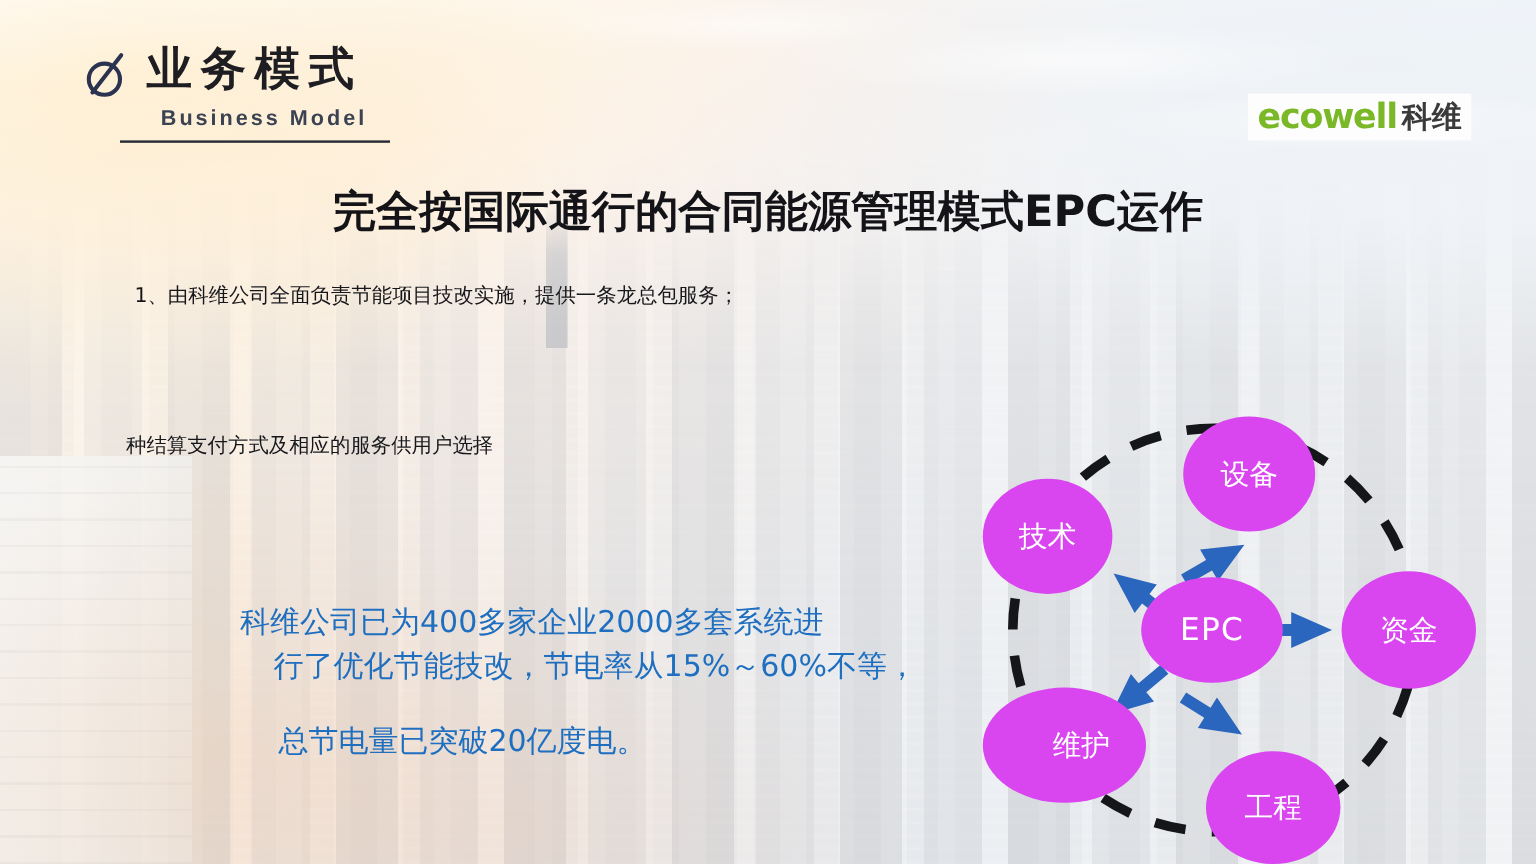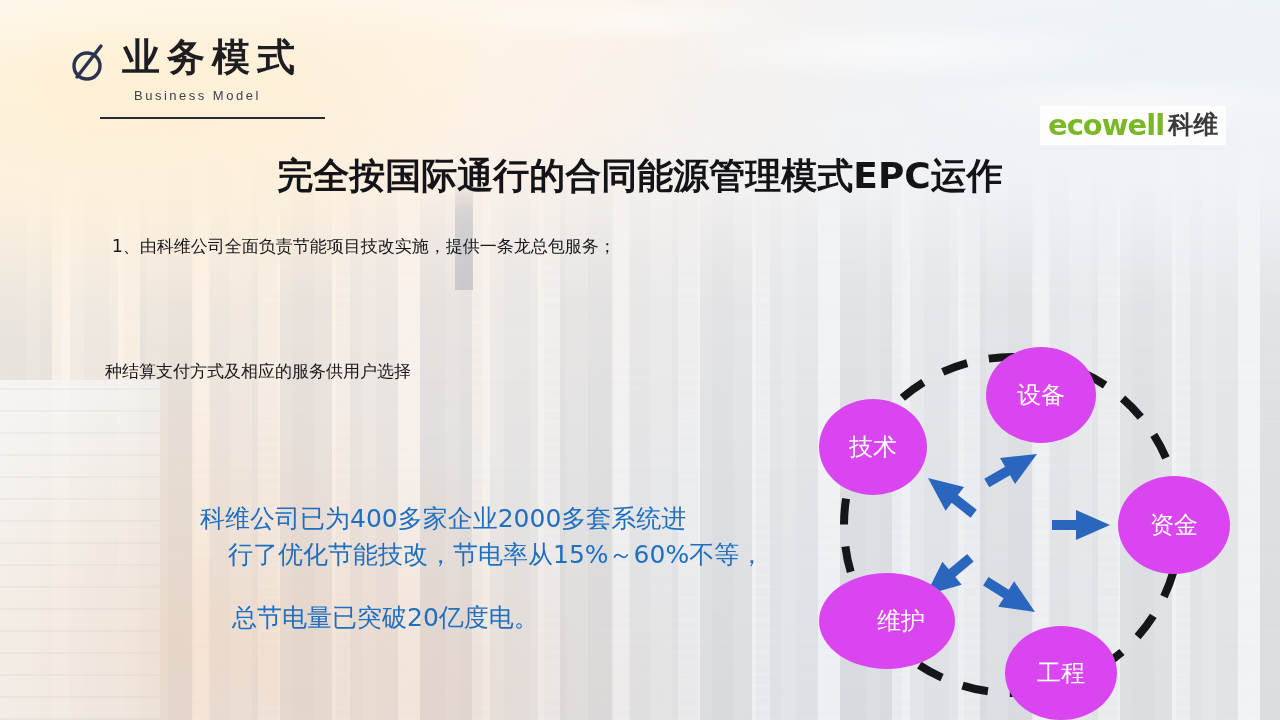--- a/index.html
+++ b/index.html
@@ -100,33 +100,33 @@
     position:absolute;left:68px;top:40px;width:42px;height:46px;
   }
   .hdr-title{
     position:absolute;left:122px;top:32px;
     font-size:38px;font-weight:bold;letter-spacing:7px;
     color:#1d1d22;white-space:nowrap;
     font-family:"DejaVu Sans","Liberation Sans",sans-serif;
   }
   .hdr-sub{
     position:absolute;left:134px;top:88px;
-    font-size:13px;font-weight:normal;letter-spacing:2.5px;
+    font-size:18px;font-weight:bold;letter-spacing:2.5px;
     color:#3b4252;white-space:nowrap;
   }
   .hdr-rule{
     position:absolute;left:100px;top:117px;width:225px;height:2px;
     background:#262b33;
   }
 
   
   .logo{
     position:absolute;left:1040px;top:78px;
     background:#fdfdfd;padding:2px 8px 3px 8px;
-    display:flex;align-items:flex-start;gap:4px;white-space:nowrap;margin-top:28px;
+    display:flex;align-items:flex-end;gap:4px;white-space:nowrap;
   }
   .logo-en{
     font-size:29px;font-weight:bold;color:#7ab828;letter-spacing:-1px;
     font-family:"DejaVu Sans","Liberation Sans",sans-serif;
   }
   .logo-cn{
     font-size:25px;font-weight:bold;color:#3a3a3a;letter-spacing:0px;
   }
 
   
@@ -228,20 +228,23 @@
         <g transform="translate(245,282) rotate(-148)">
           <polygon points="0,0 34,-15 34,-5 58,-5 58,5 34,5 34,15"></polygon>
         </g>
 
         <g transform="translate(136,265) rotate(-40)">
           <polygon points="0,0 34,-15 34,-5 58,-5 58,5 34,5 34,15"></polygon>
         </g>
       </g>
     </svg>
 
+    <div class="node center" style="left:161px;top:151px;width:118px;height:88px;">
+      <span>EPC</span>
+    </div>
 
     <div class="node" style="left:29px;top:69px;width:108px;height:96px;">
       <span>技术</span>
     </div>
 
     <div class="node" style="left:196px;top:17px;width:110px;height:96px;">
       <span>设备</span>
     </div>
 
     <div class="node" style="left:328px;top:146px;width:112px;height:98px;">

